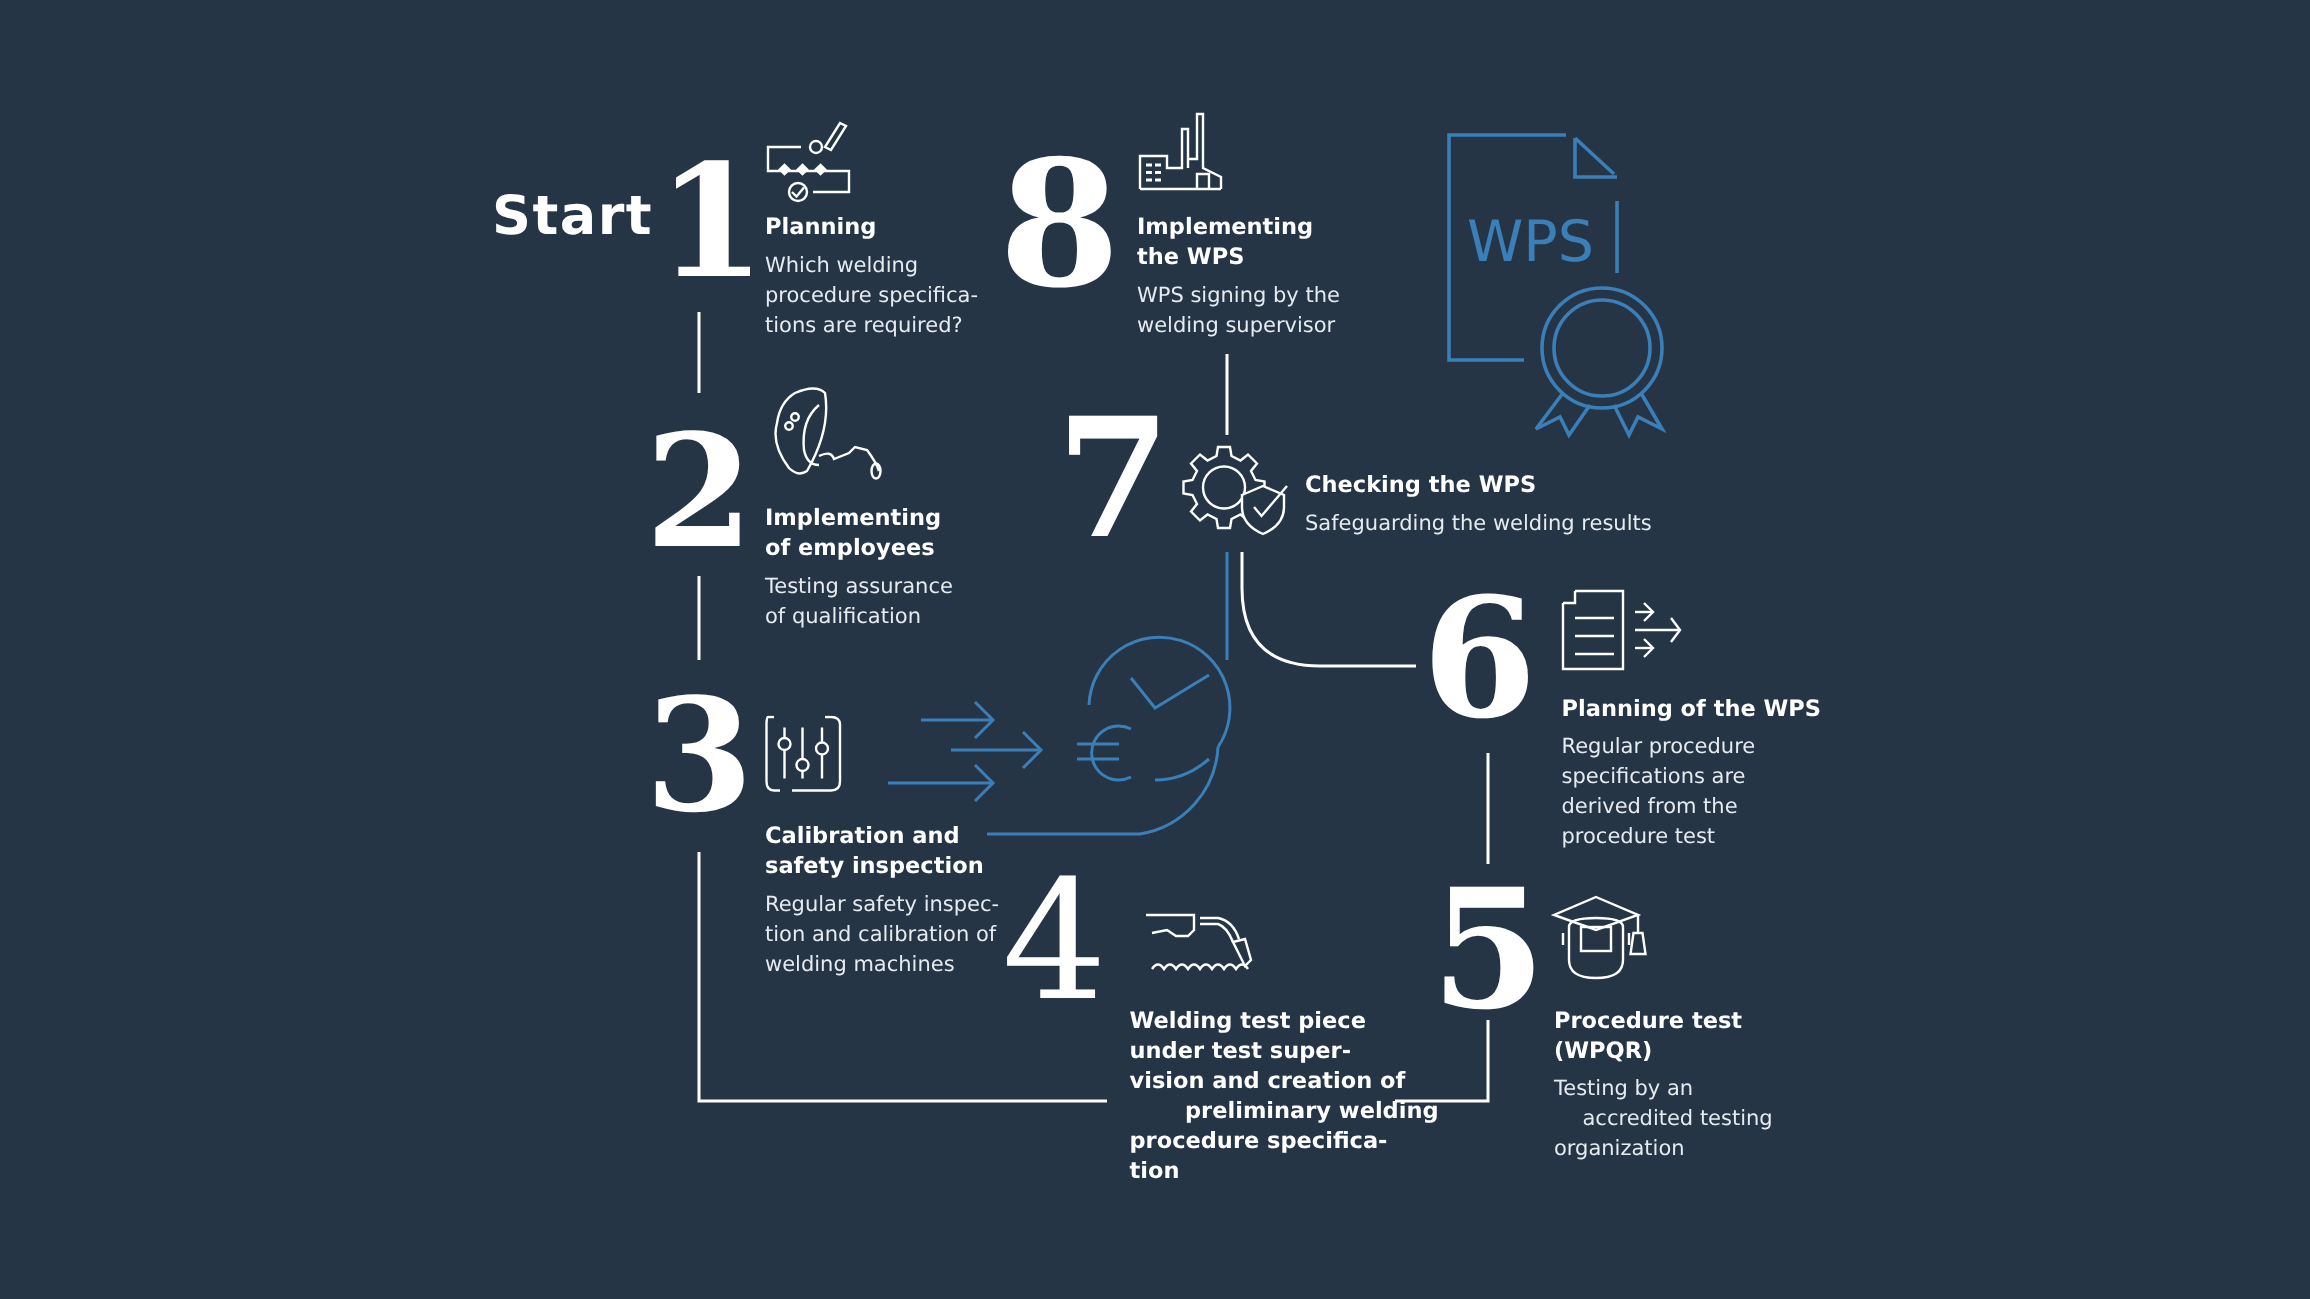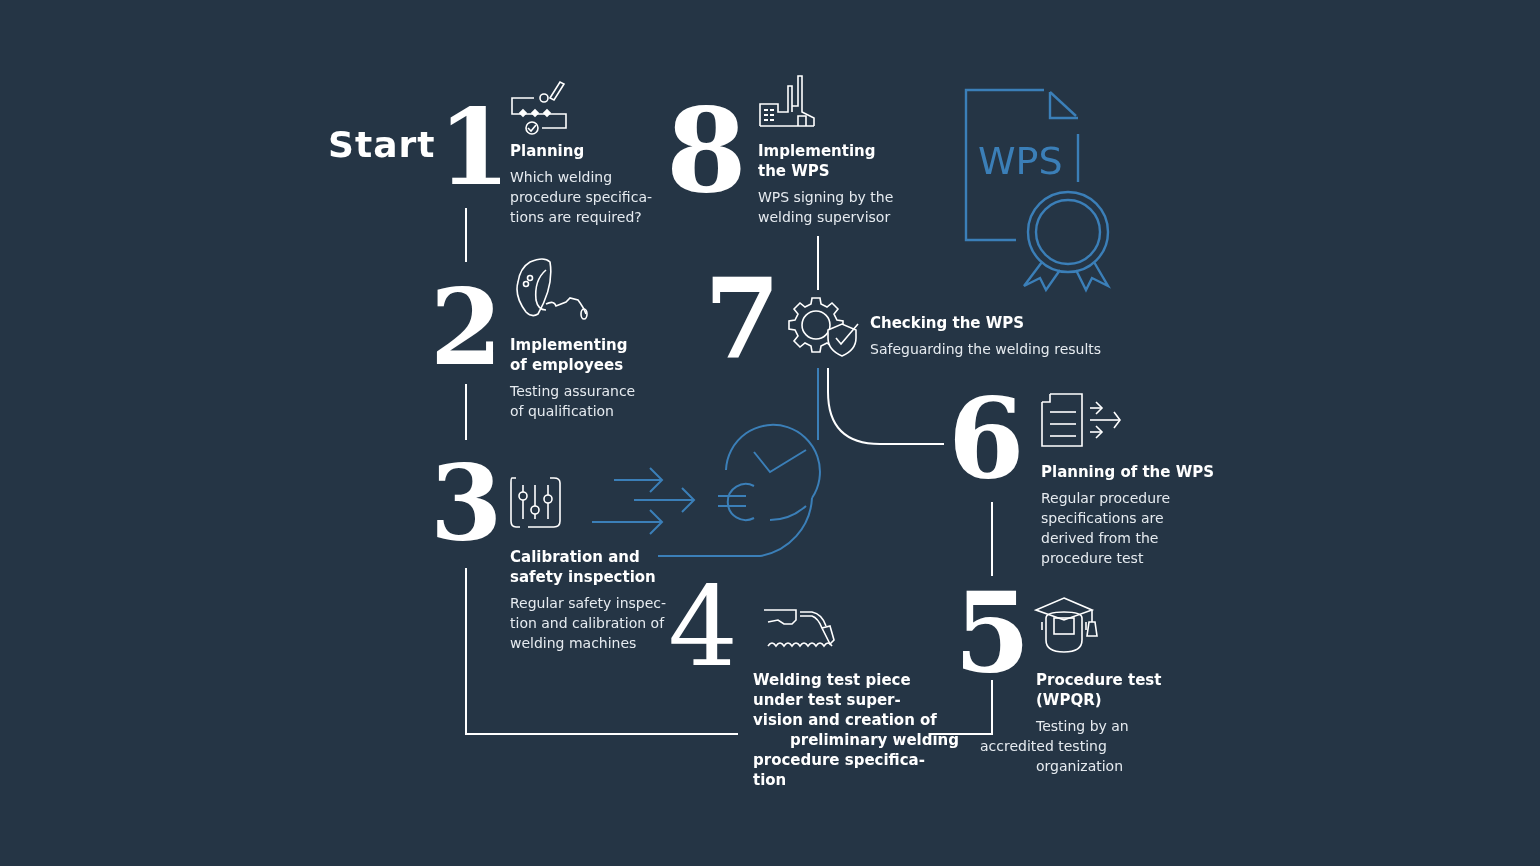--- a/index.html
+++ b/index.html
@@ -139,21 +139,21 @@
     <rect x="20" y="24" width="20" height="16"></rect>
     <line x1="58" y1="16" x2="58" y2="28"></line>
     <polygon points="55,28 61,28 63,42 53,42"></polygon>
     <line x1="8" y1="28" x2="8" y2="36"></line>
       <line x1="52" y1="28" x2="52" y2="36"></line>
   </g>
 </svg>
 <div class="title" style="left:1036px;top:670px">Procedure test</div>
 <div class="title" style="left:1036px;top:690px">(WPQR)</div>
 <div class="desc" style="left:1036px;top:716px">Testing by an</div>
-<div class="desc" style="left:980px;top:736px">accredited testing</div>
+<div class="desc" style="left:1055px;top:736px">accredited testing</div>
 <div class="desc" style="left:1036px;top:756px">organization</div>
 
 <div class="num" style="left:948px;top:384px;font-size:110px;">6</div>
 <svg class="icon" style="left:1040px;top:392px" width="86" height="56">
   <g stroke="#fff" stroke-width="1.6" fill="none">
     <polyline points="10,2 42,2 42,54 2,54 2,10"></polyline>
     <polyline points="2,10 10,10 10,2"></polyline>
     <line x1="10" y1="20" x2="36" y2="20"></line>
       <line x1="10" y1="32" x2="36" y2="32"></line>
       <line x1="10" y1="44" x2="36" y2="44"></line>

